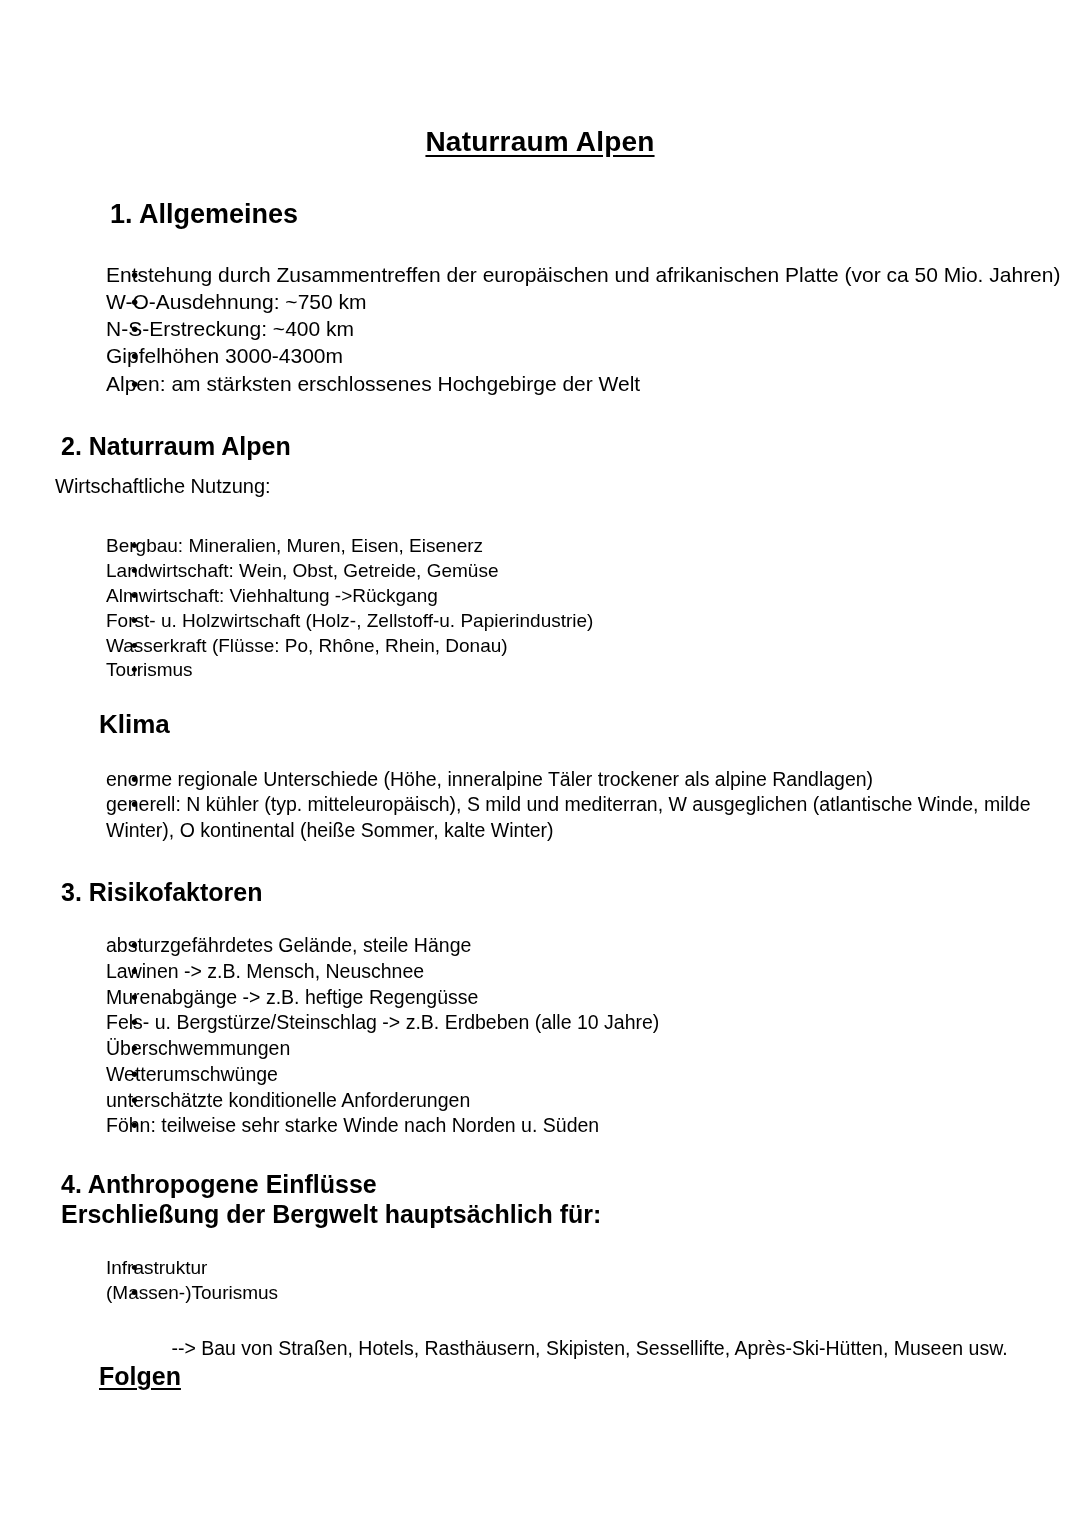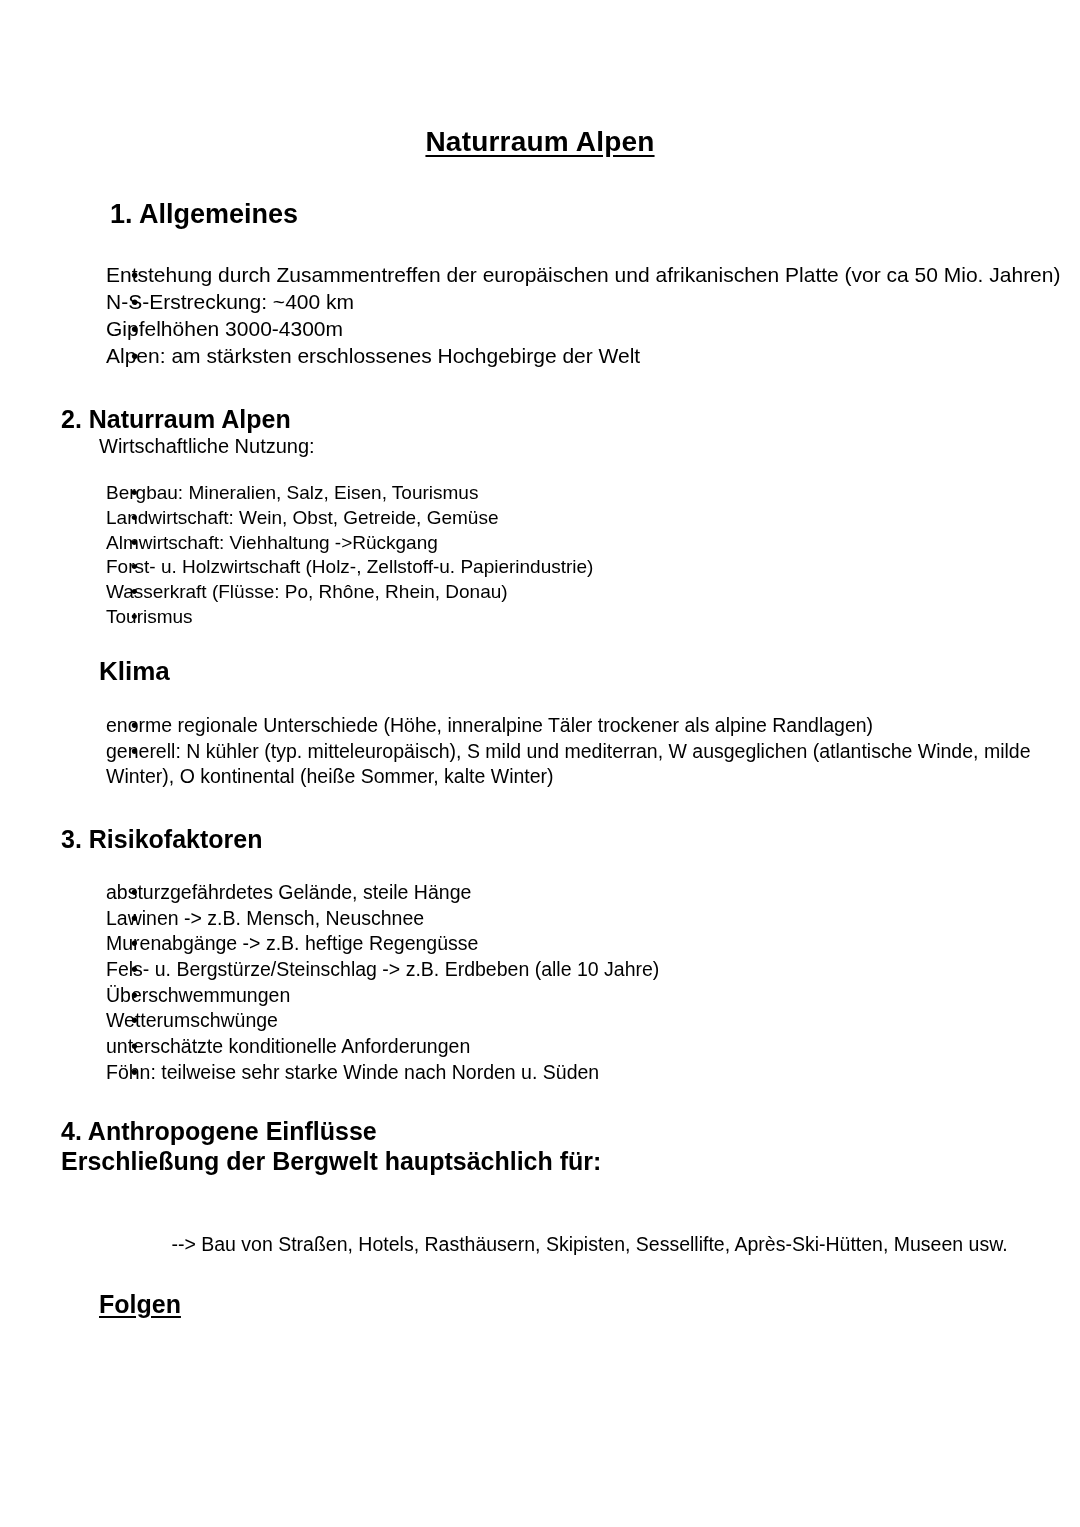--- a/index.html
+++ b/index.html
@@ -54,32 +54,31 @@
     font-size: 25px;
     padding-left: 61px;
   }
   .h-klima {
     font-size: 26px;
     padding-left: 99px;
   }
   .h-folgen {
     font-size: 25px;
     padding-left: 99px;
-    margin-top: 32px;
   }
   .h-folgen span {
     text-decoration: underline;
     text-underline-offset: 3px;
   }
 
   .subline {
     font-size: 20px;
     line-height: 1.25;
-    padding-left: 99px;
-    margin: 0;
+    padding-left: 42px;
+    margin: 13px;
   }
   .plainline {
     font-size: 19.5px;
     line-height: 1.3;
     padding-left: 99px;
     margin: 0;
     text-align: center;
   }
 
   
@@ -118,31 +117,32 @@
 <body>
 
 <div class="page">
 
   <h1 class="doc-title"><span>Naturraum Alpen</span></h1>
 
   <h2 class="h-sec h-big">1. Allgemeines</h2>
   <div class="sp-30"></div>
   <ul class="bul list-a">
     <li>Entstehung durch Zusammentreffen der europäischen und afrikanischen Platte (vor ca 50 Mio. Jahren)</li>
+    <li>W-O-Ausdehnung: ~750 km</li>
     <li>N-S-Erstreckung: ~400 km</li>
     <li>Gipfelhöhen 3000-4300m</li>
     <li>Alpen: am stärksten erschlossenes Hochgebirge der Welt</li>
   </ul>
 
   <div class="sp-34"></div>
   <h2 class="h-sec h-mid">2. Naturraum Alpen</h2>
   <p class="subline">Wirtschaftliche Nutzung:</p>
   <div class="sp-22"></div>
   <ul class="bul list-b">
-    <li>Bergbau: Mineralien, Salz, Eisen, Tourismus</li>
+    <li>Bergbau: Mineralien, Muren, Eisen, Eisenerz</li>
     <li>Landwirtschaft: Wein, Obst, Getreide, Gemüse</li>
     <li>Almwirtschaft: Viehhaltung -&gt;Rückgang</li>
     <li>Forst- u. Holzwirtschaft (Holz-, Zellstoff-u. Papierindustrie)</li>
     <li>Wasserkraft (Flüsse: Po, Rhône, Rhein, Donau)</li>
     <li>Tourismus</li>
   </ul>
 
   <div class="sp-26"></div>
   <h2 class="h-sec h-klima">Klima</h2>
   <div class="sp-26"></div>
@@ -162,19 +162,23 @@
     <li>Überschwemmungen</li>
     <li>Wetterumschwünge</li>
     <li>unterschätzte konditionelle Anforderungen</li>
     <li>Föhn: teilweise sehr starke Winde nach Norden u. Süden</li>
   </ul>
 
   <div class="sp-30"></div>
   <h2 class="h-sec h-mid">4. Anthropogene Einflüsse</h2>
   <h2 class="h-sec h-mid">Erschließung der Bergwelt hauptsächlich für:</h2>
   <div class="sp-26"></div>
+  <ul class="bul list-e">
+    <li>Infrastruktur</li>
+    <li>(Massen-)Tourismus</li>
+  </ul>
   <div class="sp-30"></div>
   <p class="plainline">--&gt; Bau von Straßen, Hotels, Rasthäusern, Skipisten, Sessellifte, Après-Ski-Hütten, Museen usw.</p>
 
   <h2 class="h-sec h-folgen"><span>Folgen</span></h2>
   <div class="sp-22"></div>
 
 </div>
 
 </body></html>

